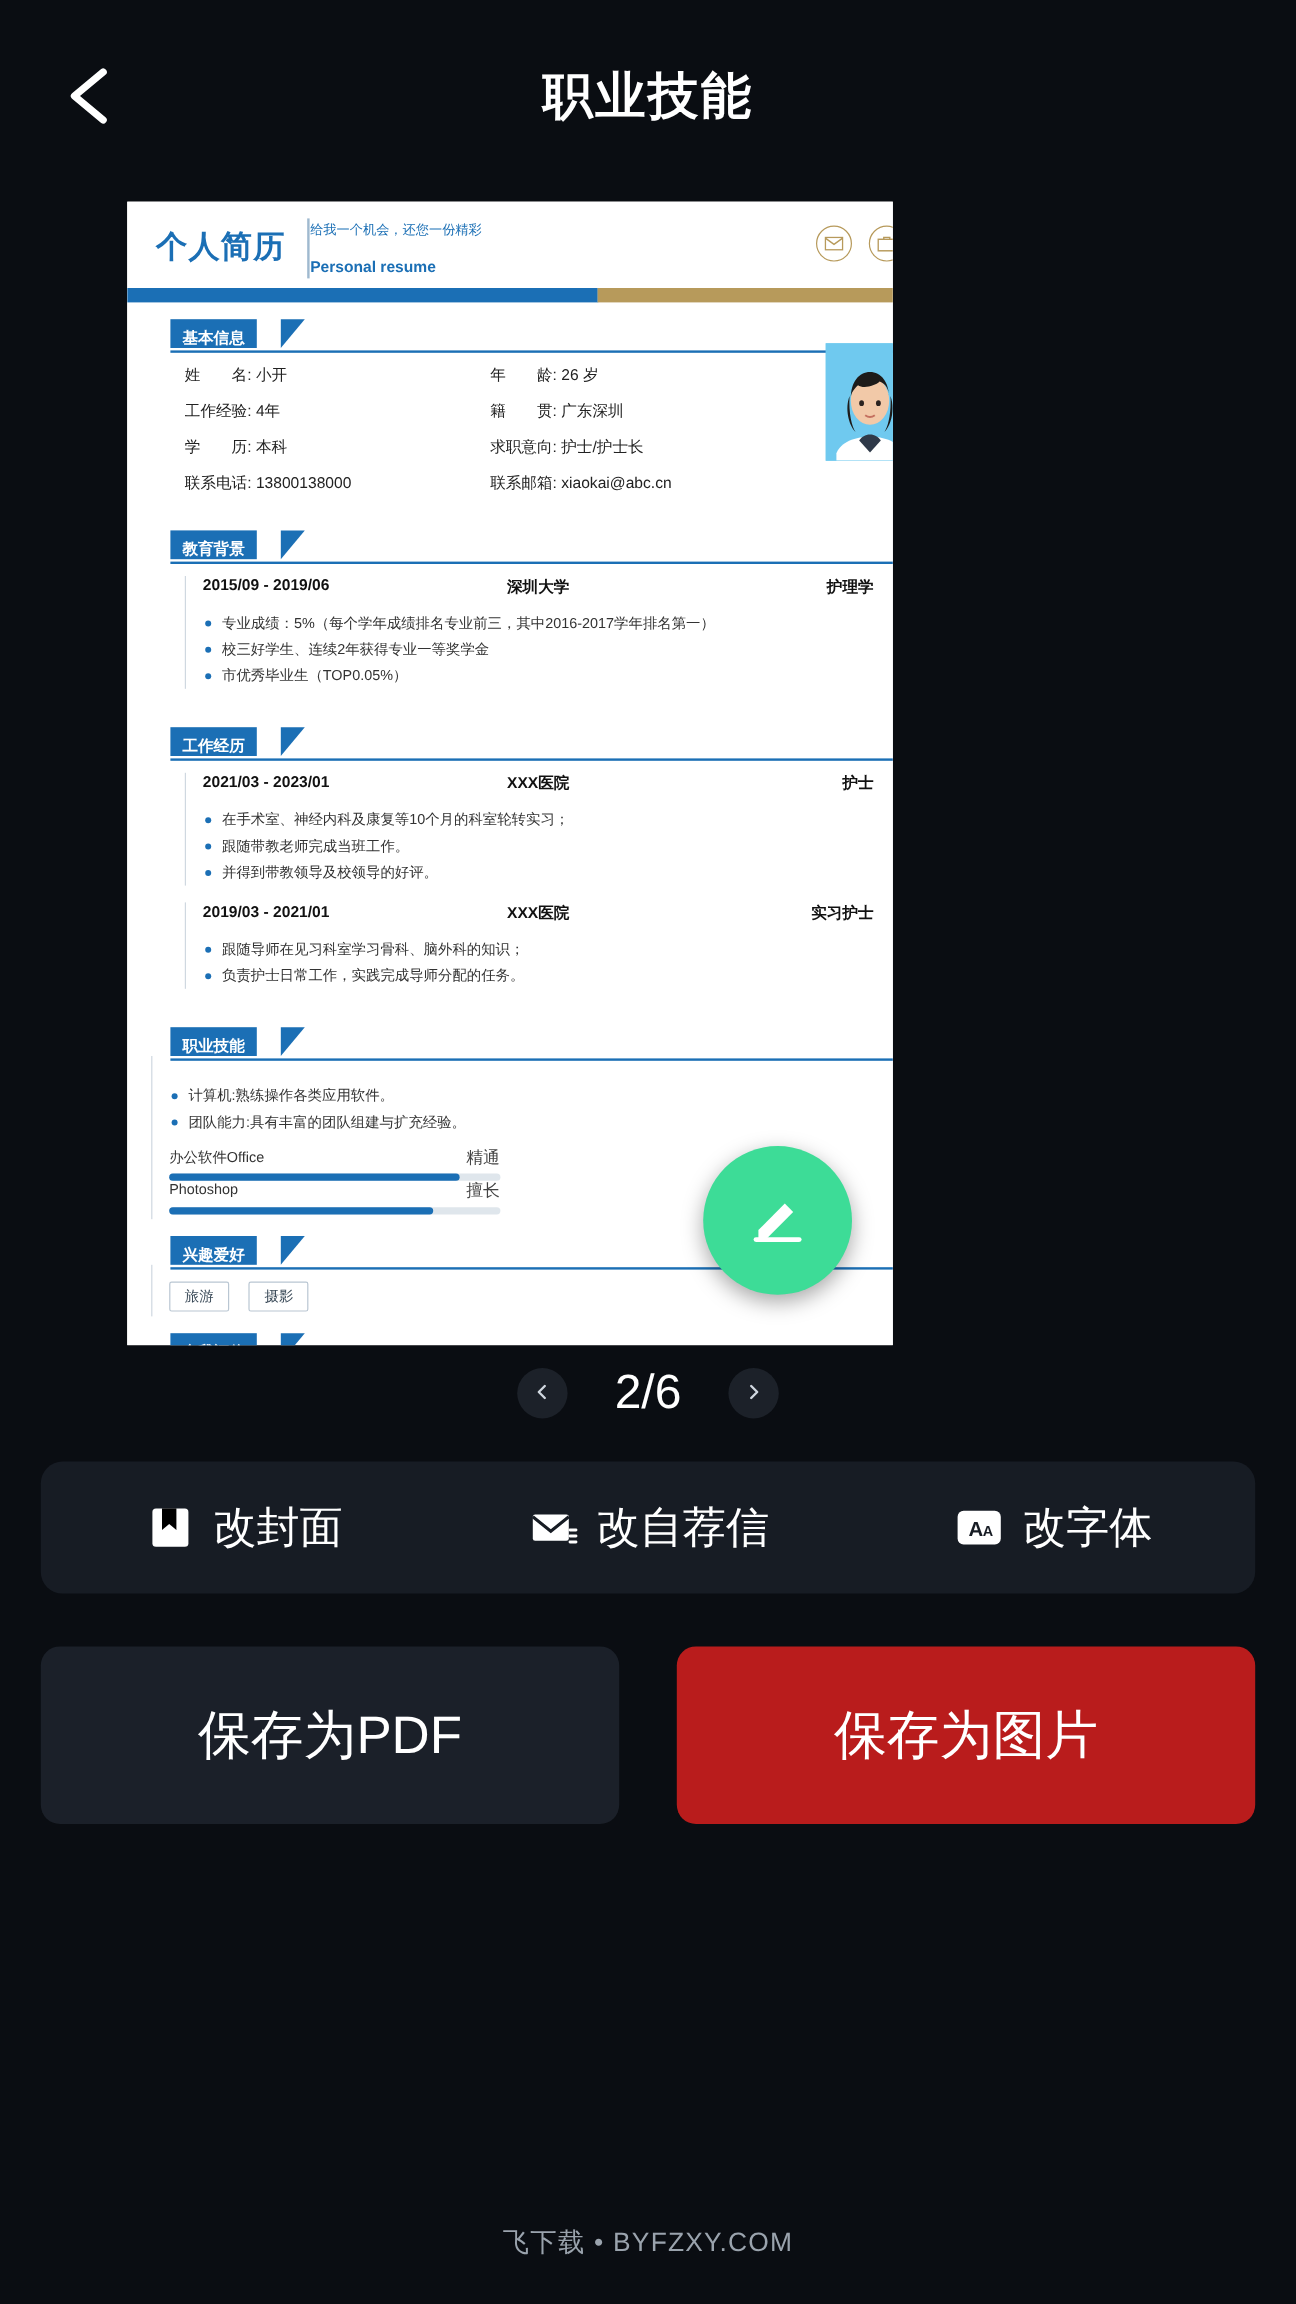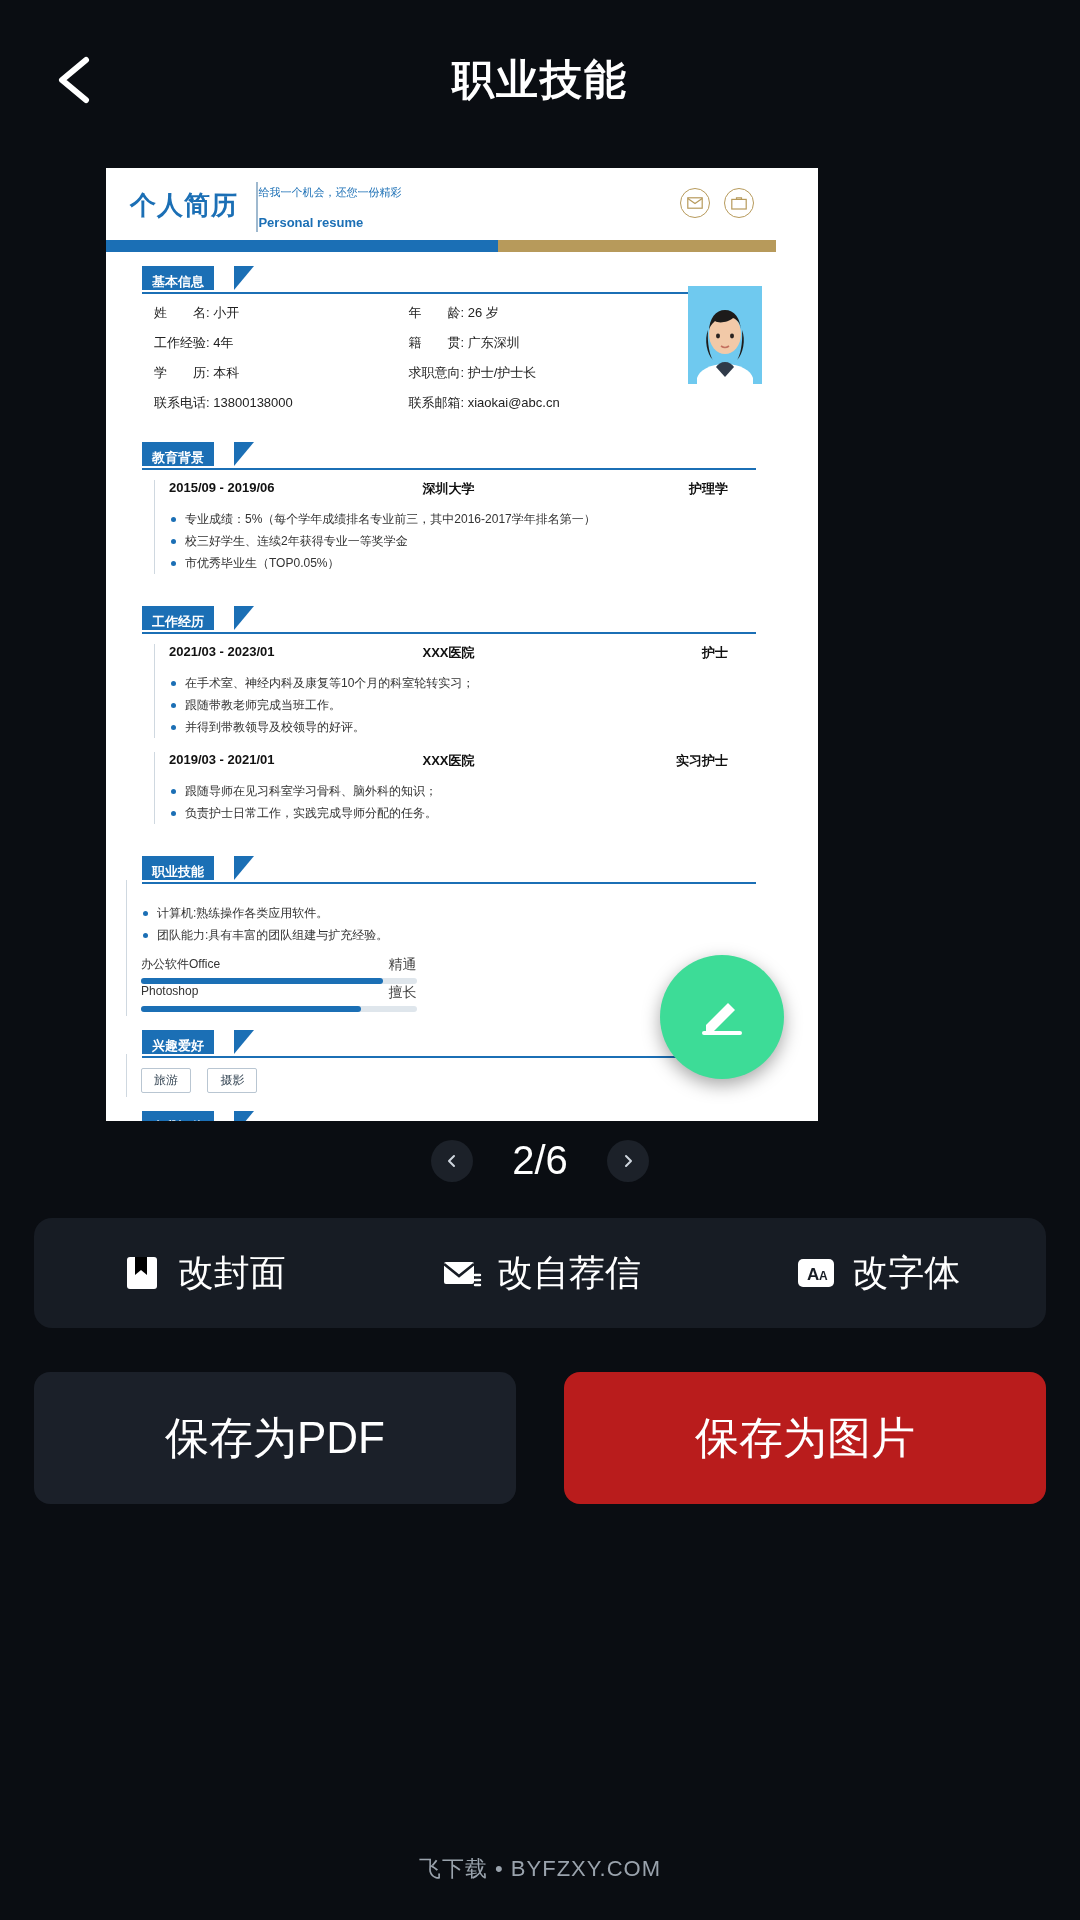--- a/index.html
+++ b/index.html
@@ -23,21 +23,21 @@
     text-align: center;
     color: #ffffff;
     font-size: 42px;
     font-weight: 700;
     letter-spacing: 2px;
   }
 
   
   .preview-wrap {
     position: absolute; left: 106px; top: 168px;
-    width: 712px; height: 953px;
+    width: 638px; height: 953px;
     background: #ffffff;
     overflow: hidden;
   }
   .resume { position: relative; width: 670px; height: 953px; background:#fff; }
 
   
   .r-head { position: relative; height: 72px; padding: 14px 24px 0 24px; }
   .r-title {
     display: inline-block; vertical-align: top;
     color: #1b6fb5; font-size: 26px; font-weight: 700; letter-spacing: 1px;
@@ -164,21 +164,21 @@
     background: #171c24; border-radius: 18px;
     display: flex; align-items: center;
   }
   .action { flex: 1; display: flex; align-items: center; justify-content: center; cursor: pointer; }
   .action .ic { width: 44px; height: 44px; margin-right: 14px; position: relative; }
   .action .tx { color: #ffffff; font-size: 36px; font-weight: 500; }
 
   
   .btm { position: absolute; left: 34px; top: 1372px; width: 1012px; height: 148px; }
   .btn {
-    position: absolute; top: 0; width: 482px; height: 132px; border-radius: 16px;
+    position: absolute; top: 0; width: 482px; height: 148px; border-radius: 16px;
     display: flex; align-items: center; justify-content: center; cursor: pointer;
   }
   .btn .t { font-size: 44px; font-weight: 500; }
   .btn-pdf { left: 0; background: #1b2029; }
   .btn-pdf .t { color: #ffffff; }
   .btn-img { right: 0; background: #b91c1c; }
   .btn-img .t { color: #ffffff; }
 
   
   .wm {

